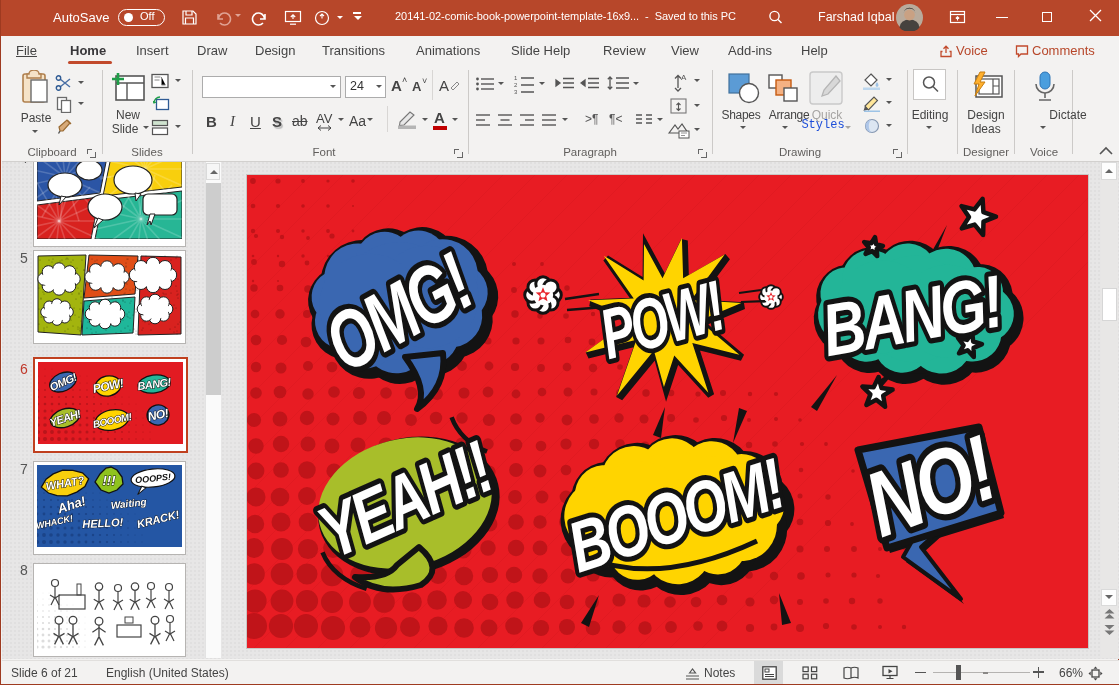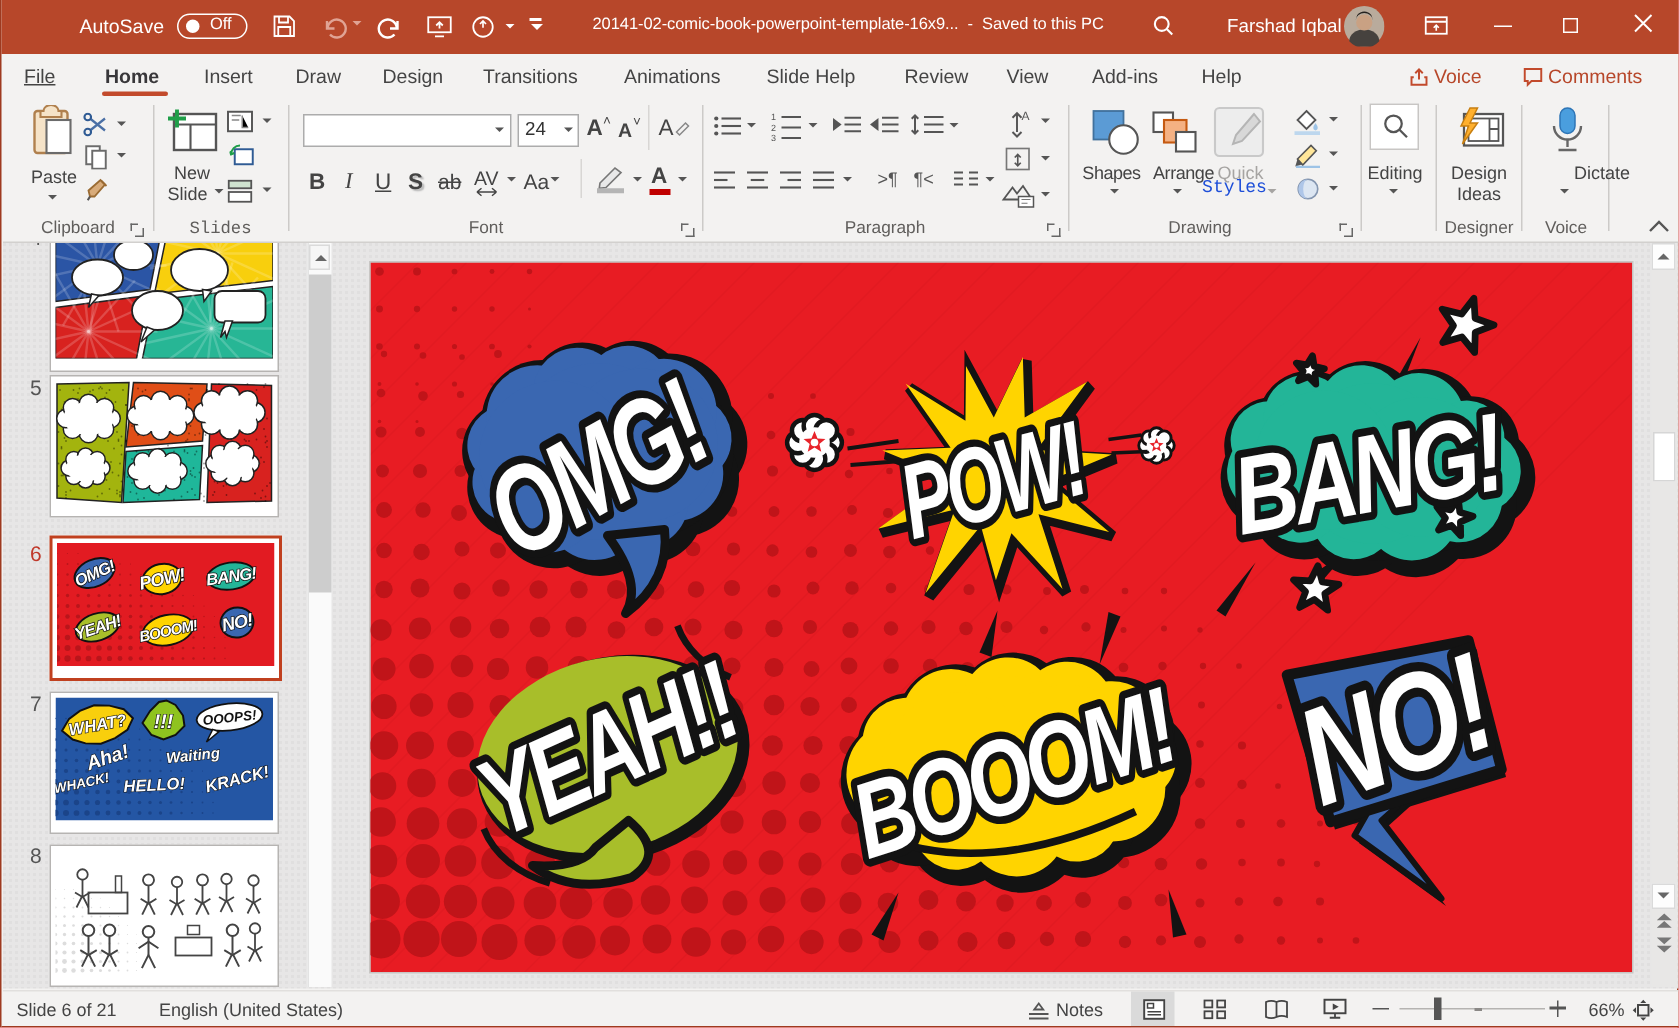--- a/index.html
+++ b/index.html
@@ -149,21 +149,21 @@
 <span class="chev" style="left:173px;top:15px;"></span>
 <svg style="position:absolute;left:151px;top:32px" width="17" height="17" viewBox="0 0 17 17">
         <rect x="3.5" y="3.5" width="12" height="10" fill="#fff" stroke="#2f5b94" stroke-width="1.3"></rect>
         <path d="M7 1 a6 6 0 0 0 -6 6 m2.2 -1 l-2.2 1 -1 -2" fill="none" stroke="#1e9e48" stroke-width="1.3"></path>
       </svg>
 <svg style="position:absolute;left:149px;top:55px" width="19" height="17" viewBox="0 0 19 17">
         <rect x="1.5" y="1.5" width="15" height="5" fill="#cfe3cf" stroke="#555" stroke-width="1.2"></rect>
         <rect x="1.5" y="9" width="15" height="6.5" fill="#fff" stroke="#555" stroke-width="1.2"></rect>
       </svg>
 <span class="chev" style="left:173px;top:61px;"></span>
-<span class="glbl" style="left:115px;width:60px;font-family:Liberation Mono, monospace;">Slides</span>
+<span class="glbl" style="left:115px;width:60px;">Slides</span>
 <span style="position:absolute;left:200px;top:12px;width:139px;height:22px;background:#fff;border:1px solid #acacac;"></span>
 <span class="chev" style="left:328px;top:21px;"></span>
 <span style="position:absolute;left:343px;top:12px;width:41px;height:22px;background:#fff;border:1px solid #acacac;"></span>
 <span style="position:absolute;left:348px;top:15px;font-size:12.5px;color:#333;">24</span>
 <span class="chev" style="left:374px;top:21px;"></span>
 <span style="position:absolute;left:389px;top:13px;font-size:15px;font-weight:bold;color:#444;">A</span>
       <span style="position:absolute;left:400px;top:11px;font-size:9px;color:#444;">˄</span>
 <span style="position:absolute;left:410px;top:15px;font-size:13px;font-weight:bold;color:#444;">A</span>
       <span style="position:absolute;left:420px;top:12px;font-size:9px;color:#444;">˅</span>
 <span style="position:absolute;left:430px;top:6px;width:1px;height:30px;background:#d8d6d4;"></span>

